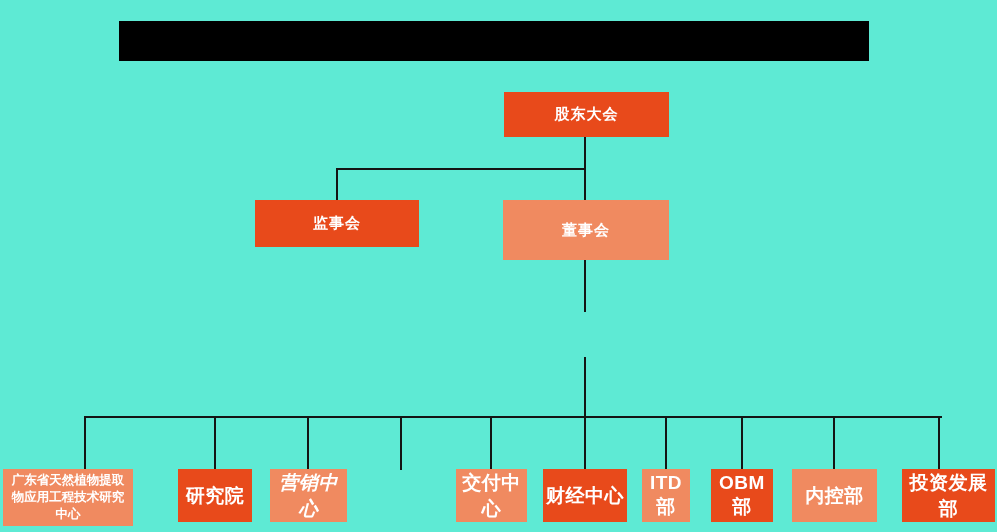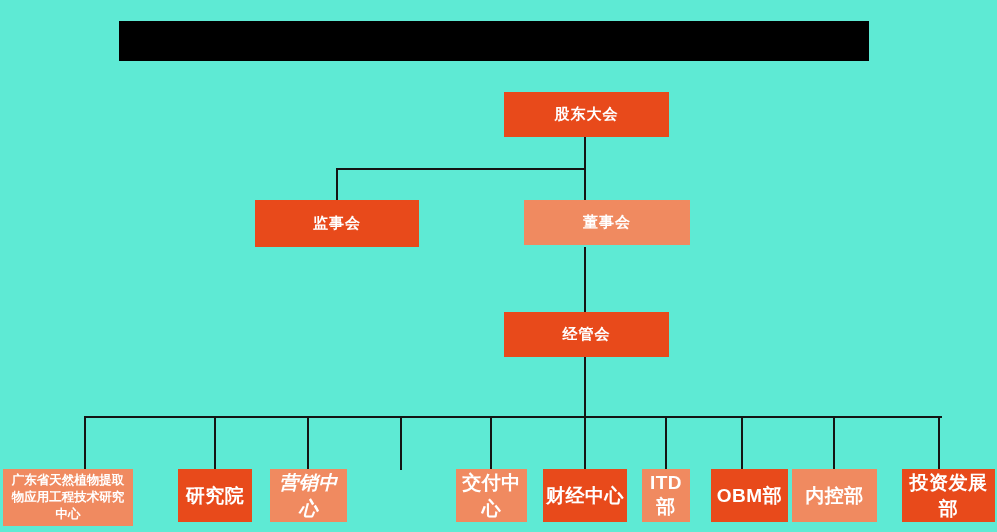--- a/index.html
+++ b/index.html
@@ -22,33 +22,33 @@
     box-sizing:border-box;letter-spacing:1px;
     font-size:15px;
   }
   .node.primary{background:#E84A1B;}
   .node.secondary{background:#F08A60;}
   .line{position:absolute;background:#141414;}
 
   
   .n-shareholders{left:504px;top:92px;width:165px;height:45px;}
   .n-supervisory {left:255px;top:200px;width:164px;height:47px;}
-  .n-directors   {left:524px;top:200px;width:166px;height:45px;}
+  .n-directors   {left:503px;top:200px;width:166px;height:60px;}
   .n-management  {left:504px;top:312px;width:165px;height:45px;}
 
   
   .dept{top:469px;height:53px;font-size:19px;letter-spacing:0.5px;}
   .d1{left:3px;  width:130px;height:57px;font-size:12.5px;line-height:1.35;padding:0 8px;letter-spacing:0;}
   .d2{left:178px;width:74px;}
   .d3{left:270px;width:77px;font-style:italic;}
   .d4{left:365px;width:73px;}
   .d5{left:456px;width:71px;}
   .d6{left:543px;width:84px;}
   .d7{left:642px;width:48px;}
-  .d8{left:711px;width:77px;}
+  .d8{left:711px;width:62px;}
   .d9{left:792px;width:85px;}
   .d10{left:894px;width:93px;margin-left:8px;}
 
   
   .c-root-down   {left:584px;top:137px;width:2px;height:63px;}
   .c-branch-h    {left:336px;top:168px;width:250px;height:2px;}
   .c-supervisory {left:336px;top:168px;width:2px;height:32px;}
   .c-dir-mgmt    {left:584px;top:247px;width:2px;height:65px;}
   .c-mgmt-bus    {left:584px;top:357px;width:2px;height:60px;}
   .c-bus         {left:84px; top:416px;width:858px;height:2px;}
@@ -80,21 +80,20 @@
   <div class="line drop dr8"></div>
   <div class="line drop dr9"></div>
   <div class="line drop dr10"></div>
 
   <div class="node primary n-shareholders">股东大会</div>
 
   <div class="node primary n-supervisory">监事会</div>
 
   <div class="node secondary n-directors">董事会</div>
 
-  <div class="node primary n-management">经管会</div>
 
   <div class="node secondary dept d1">广东省天然植物提取物应用工程技术研究中心</div>
 
   <div class="node primary dept d2">研究院</div>
 
   <div class="node secondary dept d3">营销中心</div>
 
 
   <div class="node secondary dept d5">交付中心</div>
 

